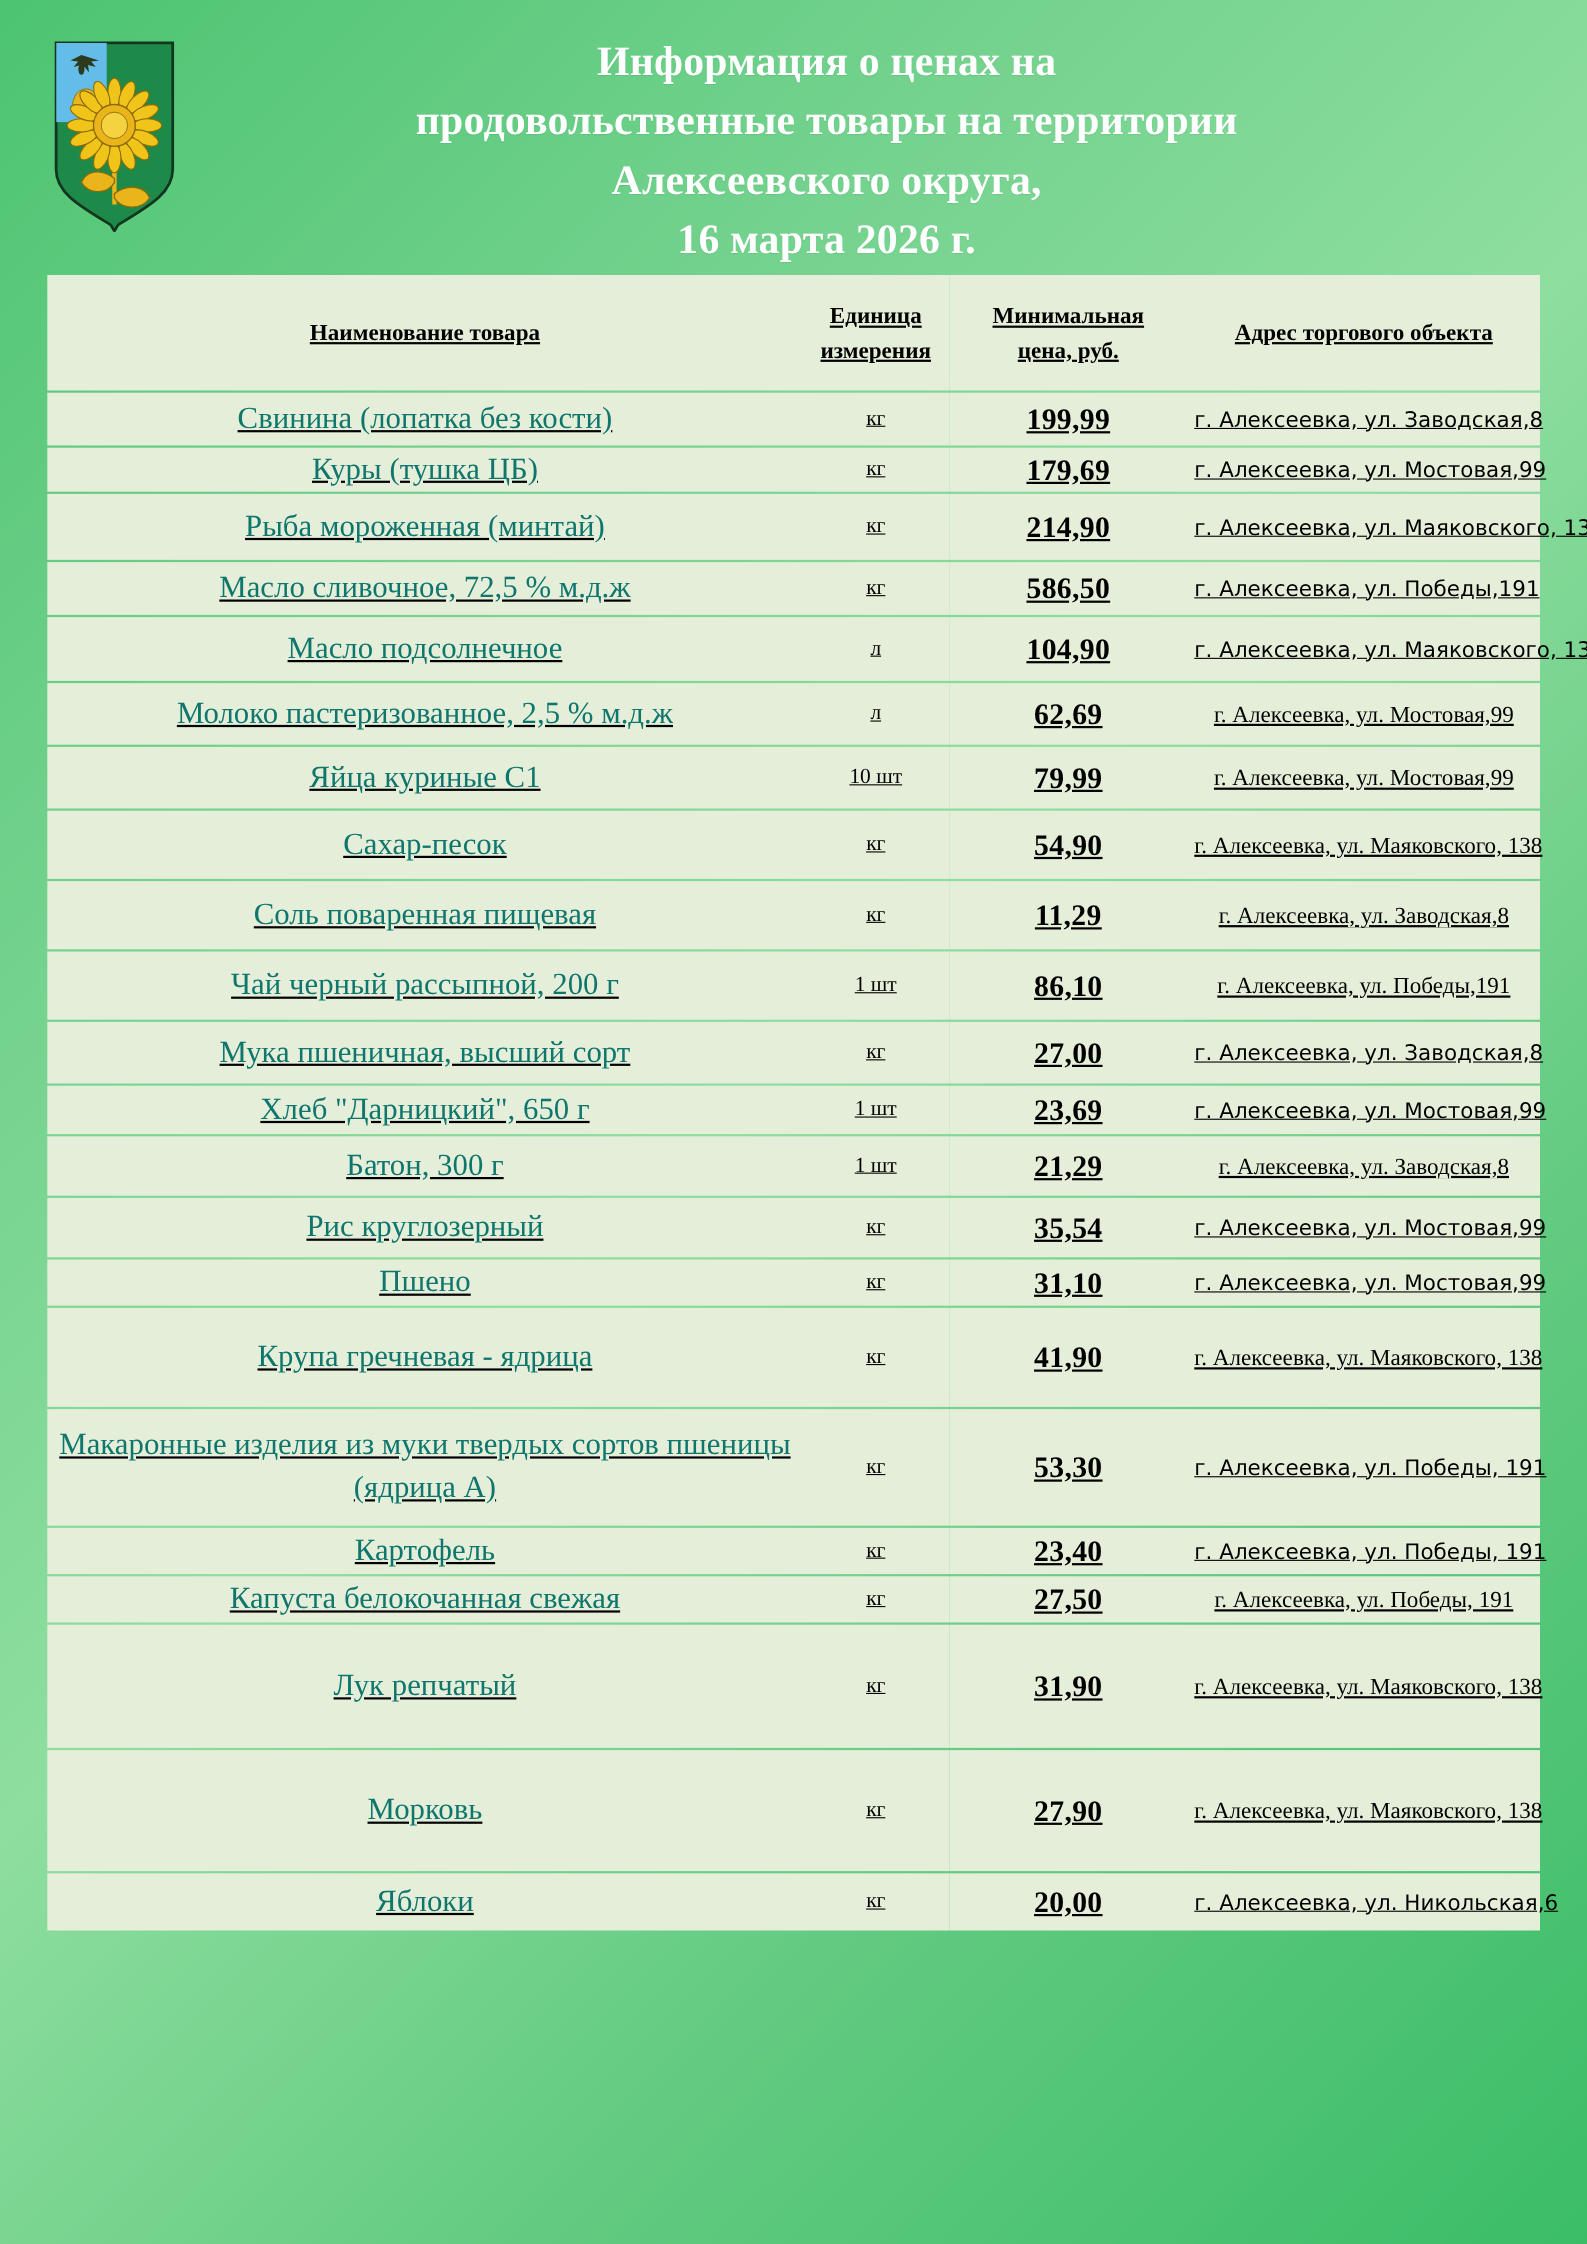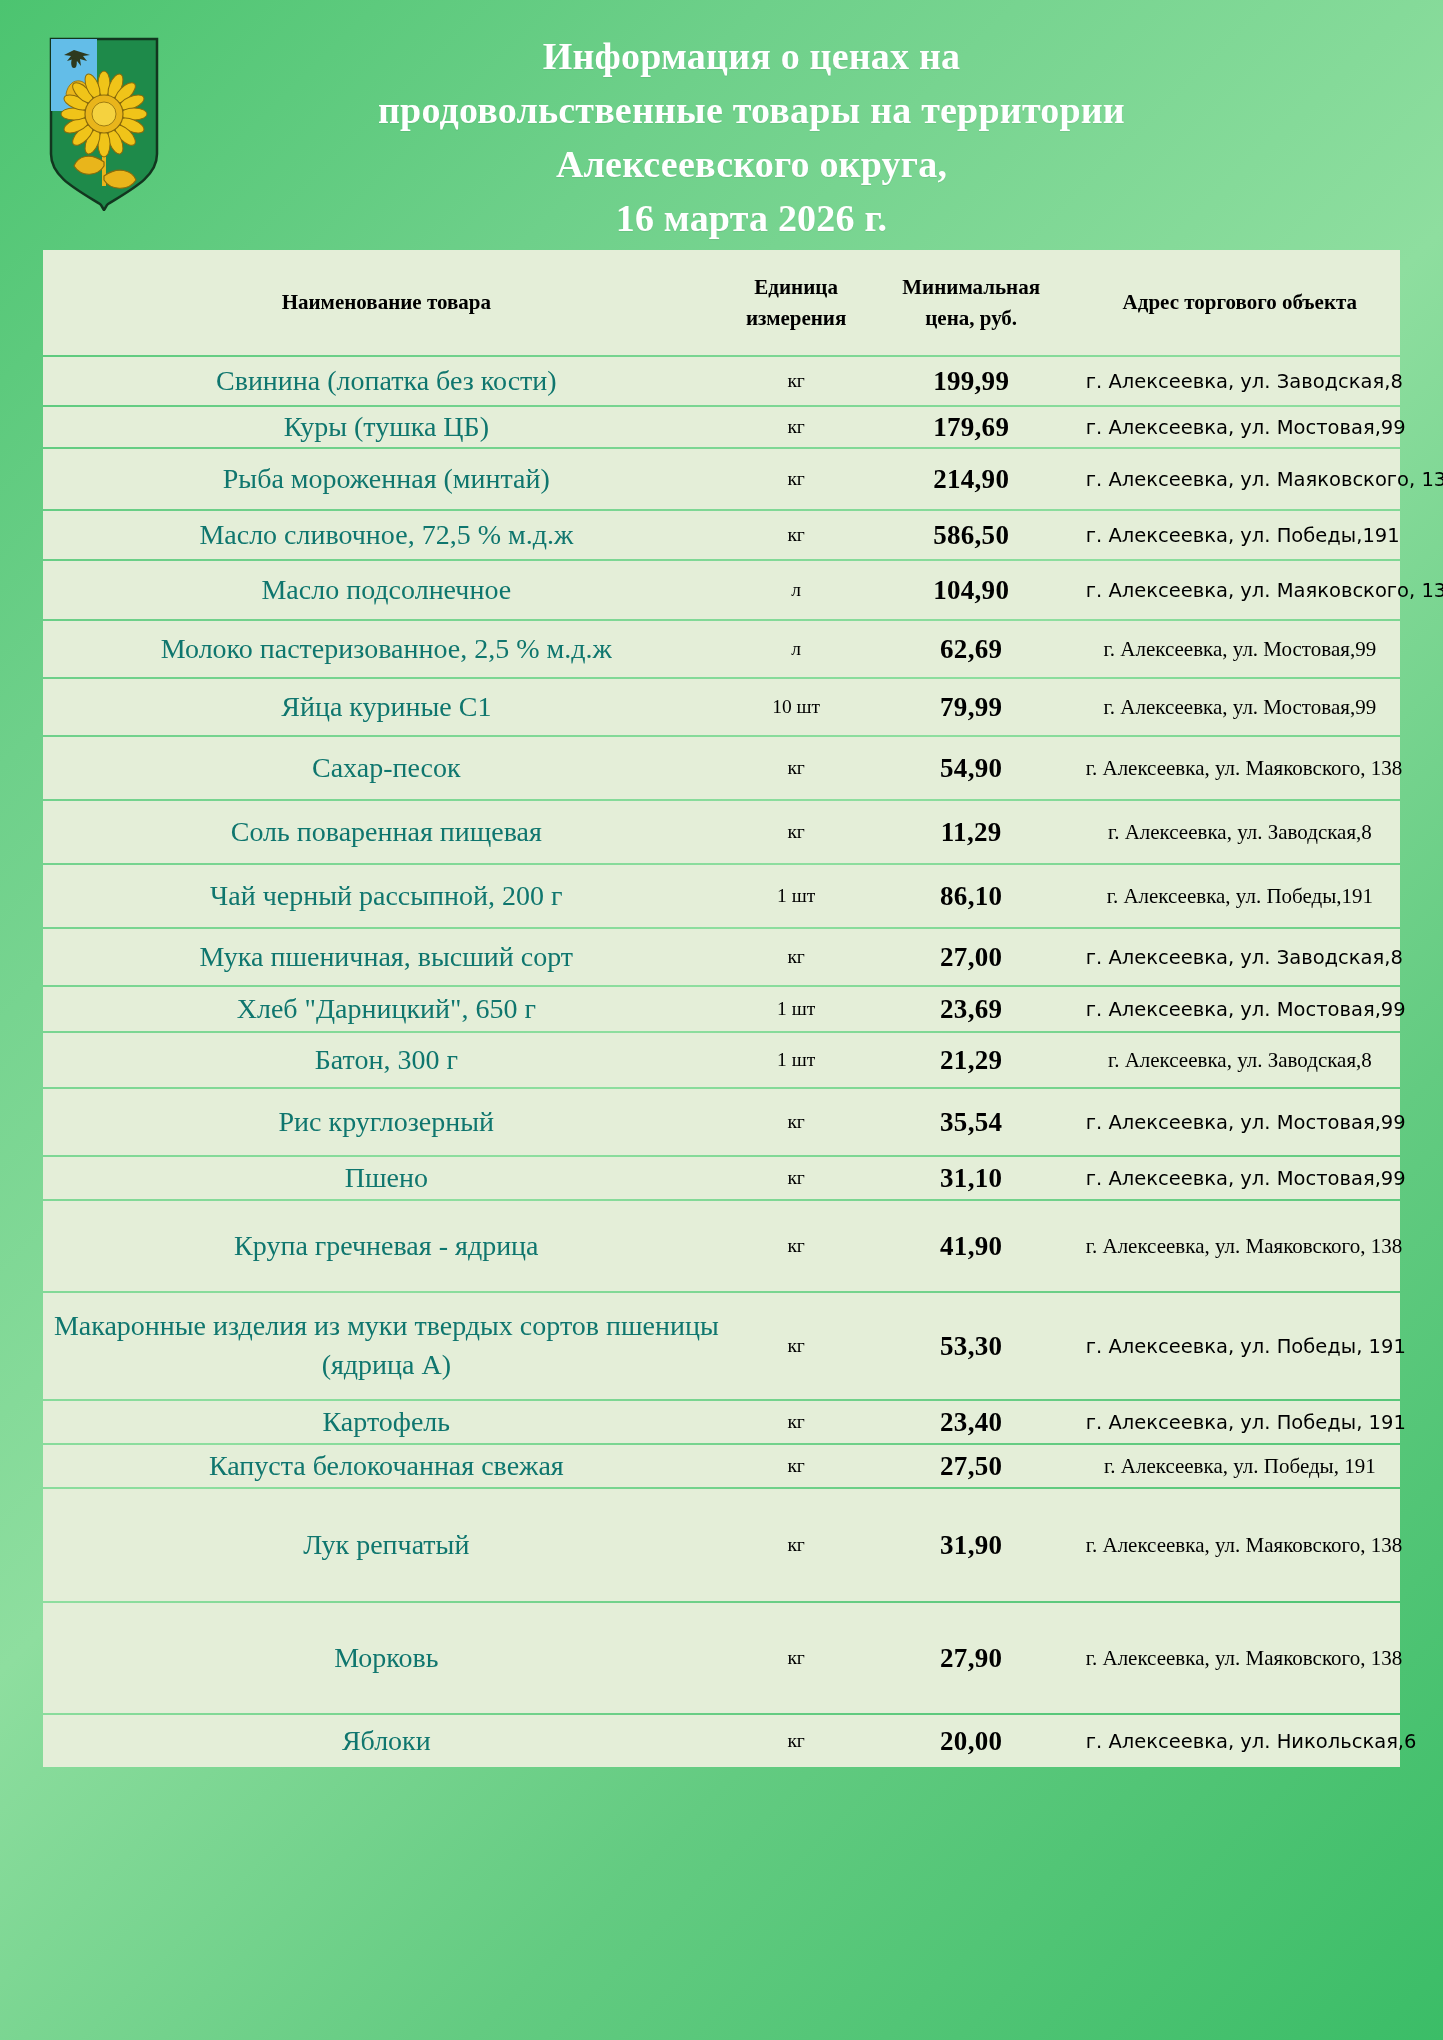--- a/index.html
+++ b/index.html
@@ -50,20 +50,21 @@
     text-shadow: 0 1px 1px rgba(0,0,0,.07);
   }
 
   
   .table-area {
     position: absolute;
     left: 43px;
     right: 43px;
     top: 248px;
     bottom: 0;
+    text-decoration: underline;
   }
   table.price-table {
     width: 100%;
     border-collapse: separate;
     border-spacing: 0 2px;
     table-layout: fixed;
   }
   table.price-table td, table.price-table th {
     background: #e4eed8;
     vertical-align: middle;
@@ -283,21 +284,21 @@
             <td class="unit">1 шт</td>
             <td class="price">23,69</td>
             <td class="addr">г. Алексеевка, ул. Мостовая,99</td>
           </tr>
           <tr style="height: 54px;">
             <td class="name">Батон, 300 г</td>
             <td class="unit">1 шт</td>
             <td class="price">21,29</td>
             <td class="addr serifaddr">г. Алексеевка, ул. Заводская,8</td>
           </tr>
-          <tr style="height: 66px; border-radius: 22px;">
+          <tr style="height: 54px; border-radius: 22px;">
             <td class="name">Рис круглозерный</td>
             <td class="unit">кг</td>
             <td class="price">35,54</td>
             <td class="addr">г. Алексеевка, ул. Мостовая,99</td>
           </tr>
           <tr style="height: 42px;">
             <td class="name">Пшено</td>
             <td class="unit">кг</td>
             <td class="price">31,10</td>
             <td class="addr">г. Алексеевка, ул. Мостовая,99</td>

